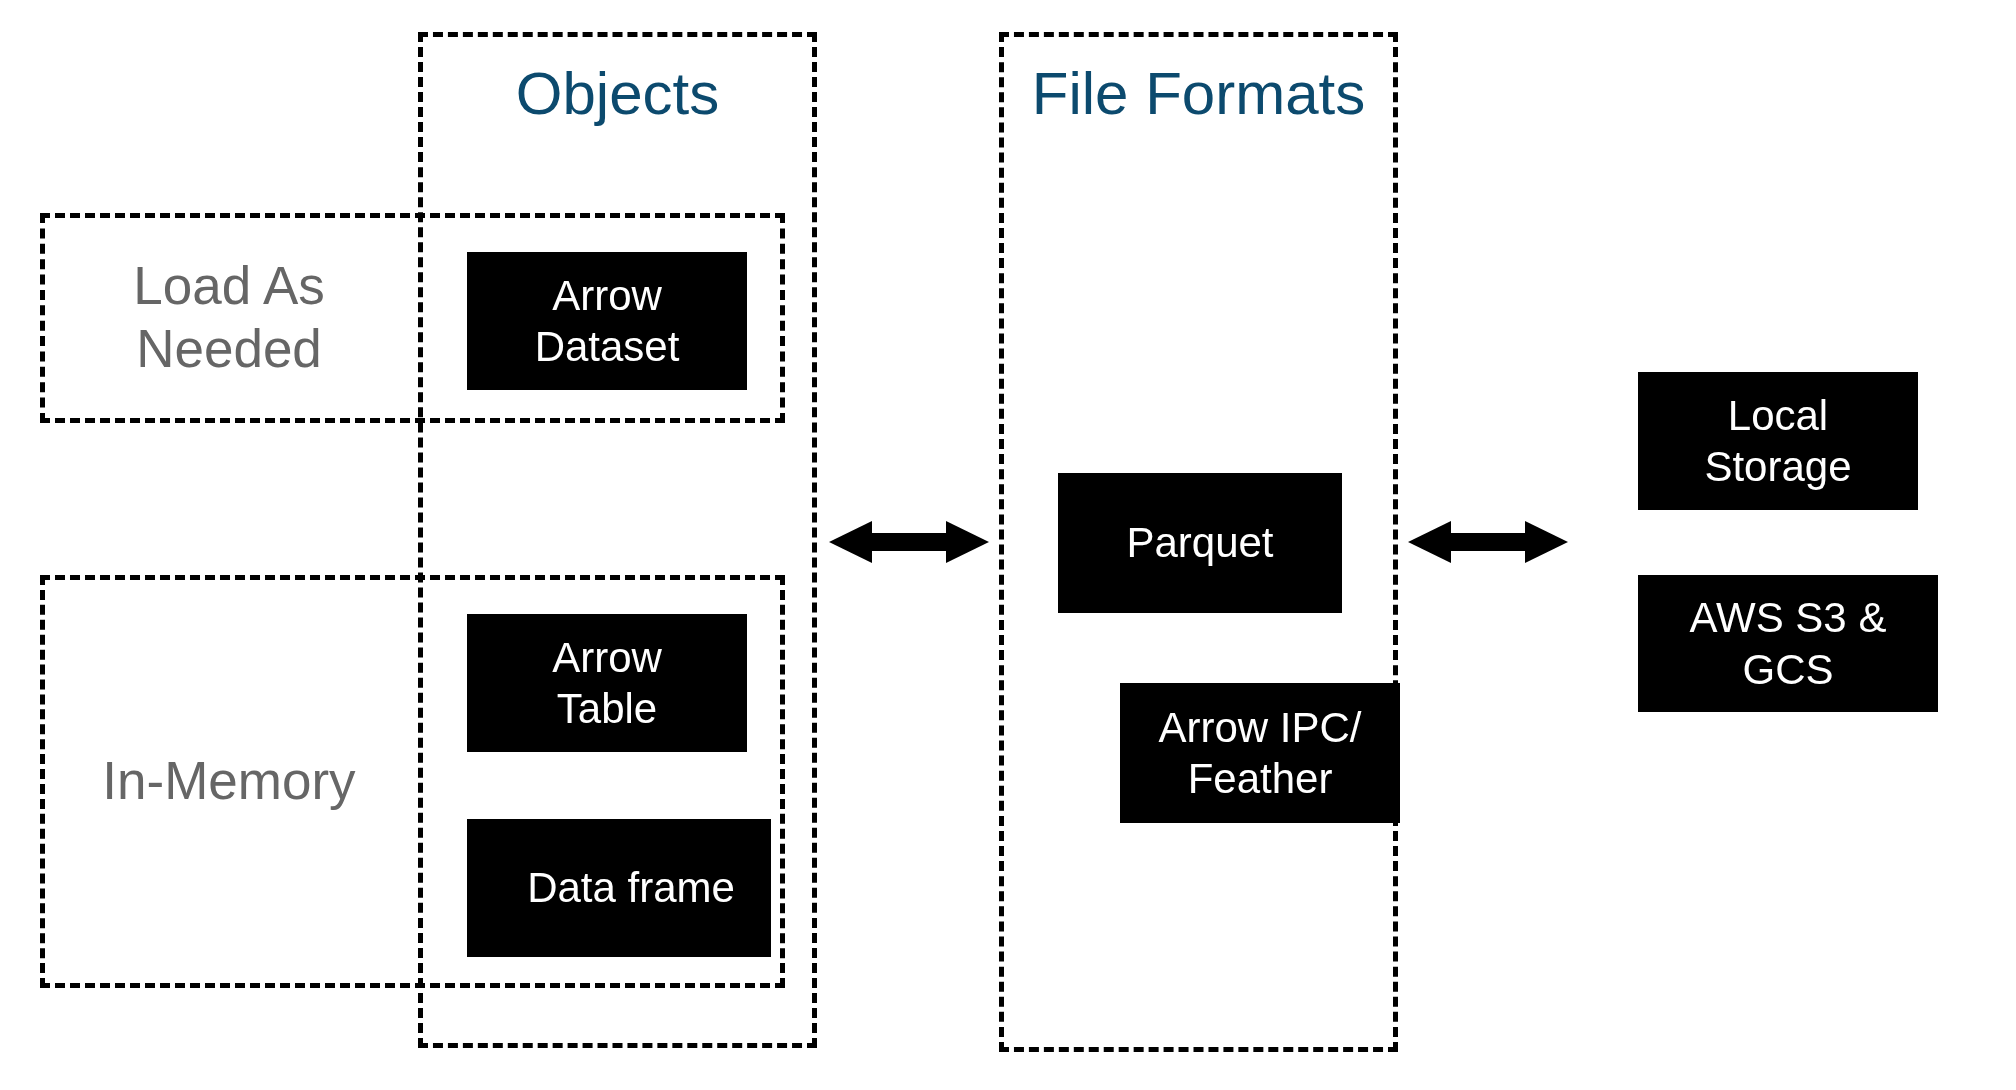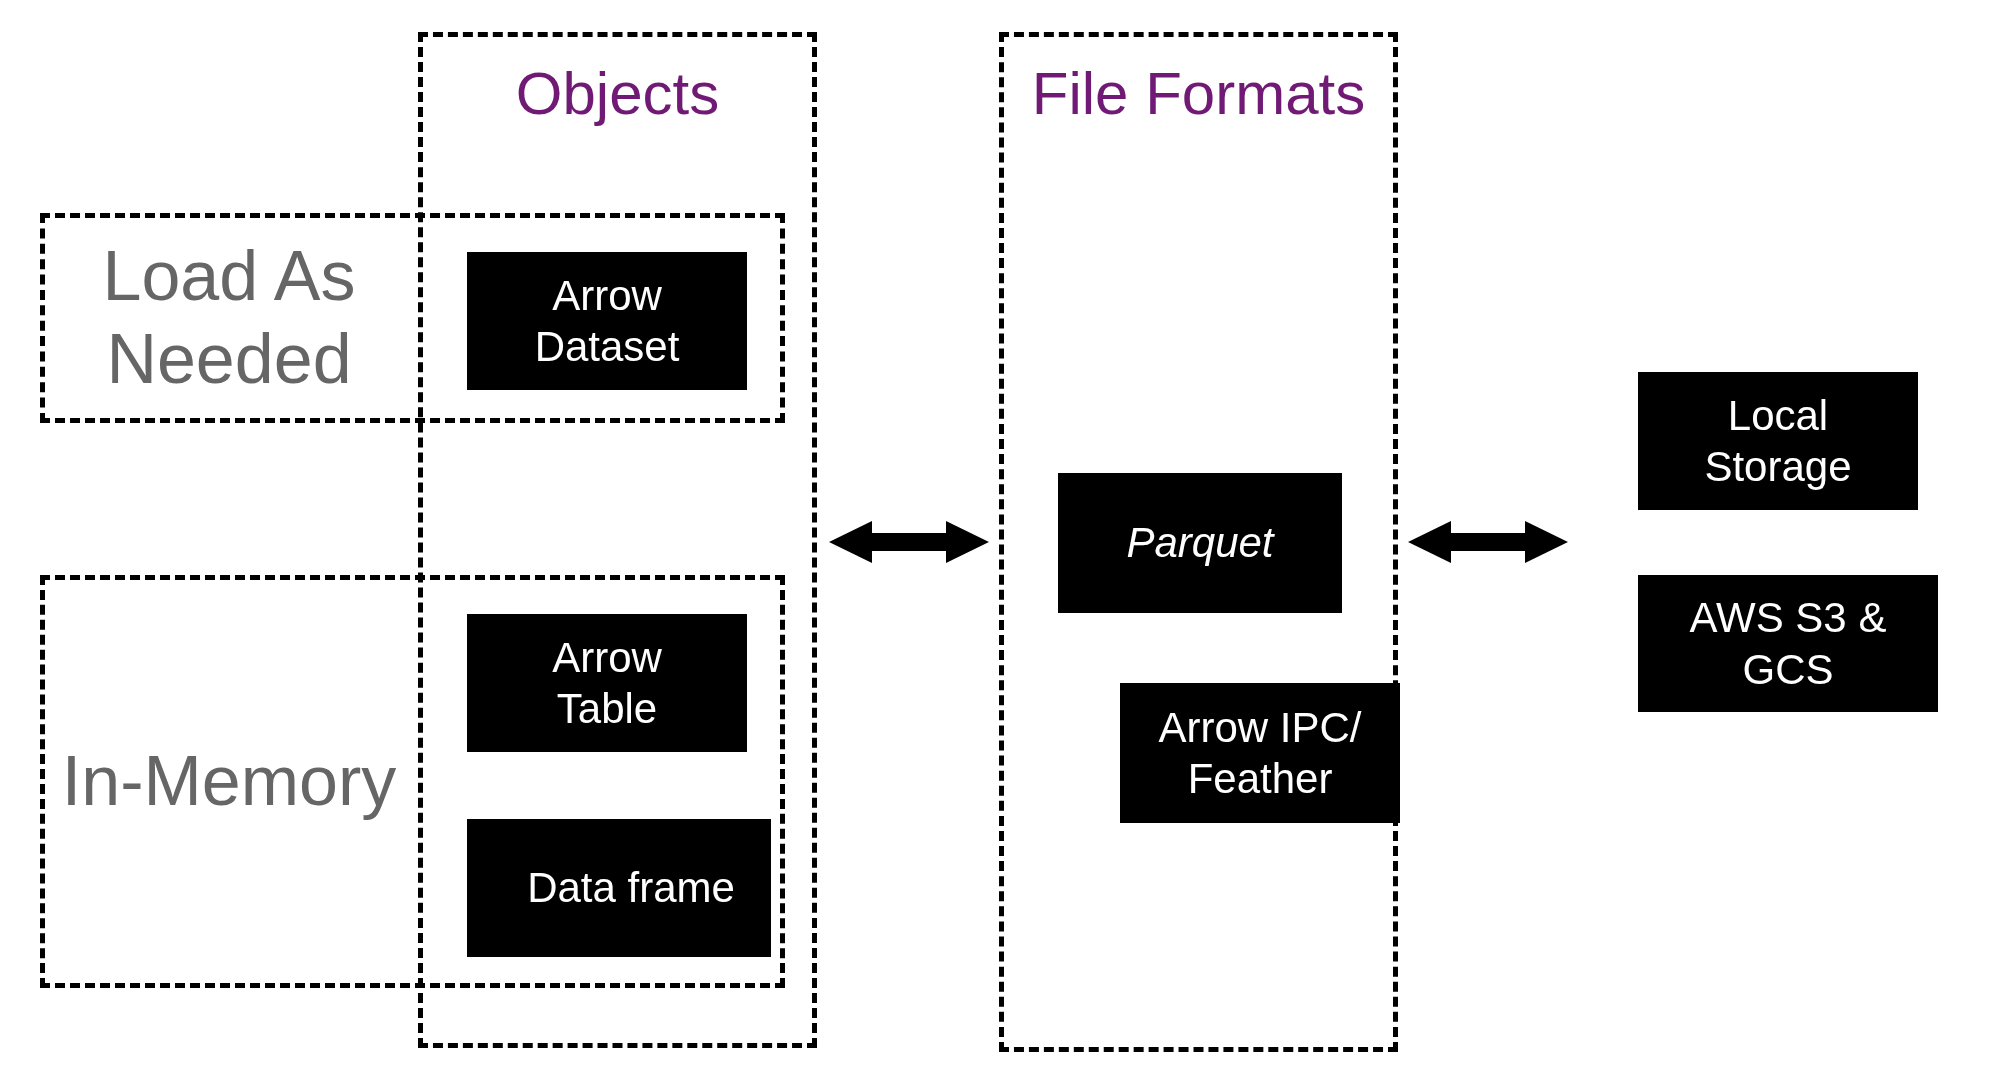--- a/index.html
+++ b/index.html
@@ -17,30 +17,30 @@
     box-sizing: border-box;
   }
   .col-title {
     position: absolute;
     top: 24px;
     left: 0;
     right: 0;
     text-align: center;
     font-size: 60px;
     line-height: 1.1;
-    color: #701a75;
+    color: #0c4a6e;
     white-space: pre-line;
   }
   .row-label {
     position: absolute;
     display: flex;
     align-items: center;
     justify-content: center;
     text-align: center;
-    font-size: 70px;
+    font-size: 53px;
     line-height: 1.18;
     color: #666666;
     white-space: pre-line;
   }
   .node {
     position: absolute;
     background: #000000;
     color: #ffffff;
     display: flex;
     align-items: center;
@@ -66,21 +66,21 @@
   #row-load-as-needed { left: 40px; top: 213px; width: 745px; height: 210px; }
   #row-in-memory      { left: 40px; top: 575px; width: 745px; height: 413px; }
   #label-load-as-needed { left: 40px; top: 213px; width: 378px; height: 210px; }
   #label-in-memory      { left: 40px; top: 575px; width: 378px; height: 413px; }
 
   
   #node-arrow-dataset     { left: 467px;  top: 252px; width: 280px; height: 138px; }
   #node-arrow-table       { left: 467px;  top: 614px; width: 280px; height: 138px; }
   #node-data-frame        { left: 467px;  top: 819px; width: 280px; height: 138px; padding-left: 24px; }
   #node-csv               { left: 1058px; top: 262px; width: 281px; height: 137px; }
-  #node-parquet           { left: 1058px; top: 473px; width: 284px; height: 140px; font-style: italic; }
+  #node-parquet           { left: 1058px; top: 473px; width: 284px; height: 140px; }
   #node-arrow-ipc-feather { left: 1120px; top: 683px; width: 280px; height: 140px; }
   #node-local-storage     { left: 1638px; top: 372px; width: 280px; height: 138px; }
   #node-aws-s3-gcs        { left: 1638px; top: 575px; width: 300px; height: 137px; }
 
   
   #arrow-objects-formats      { left: 829px;  top: 520px; }
   #arrow-formats-destinations { left: 1408px; top: 520px; }
 </style>
 </head>
 <body>

